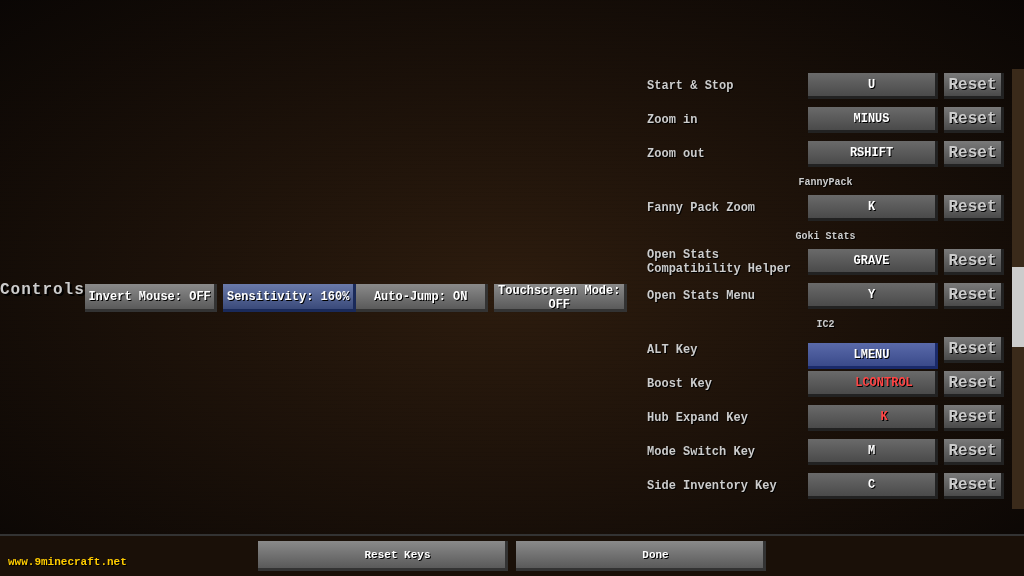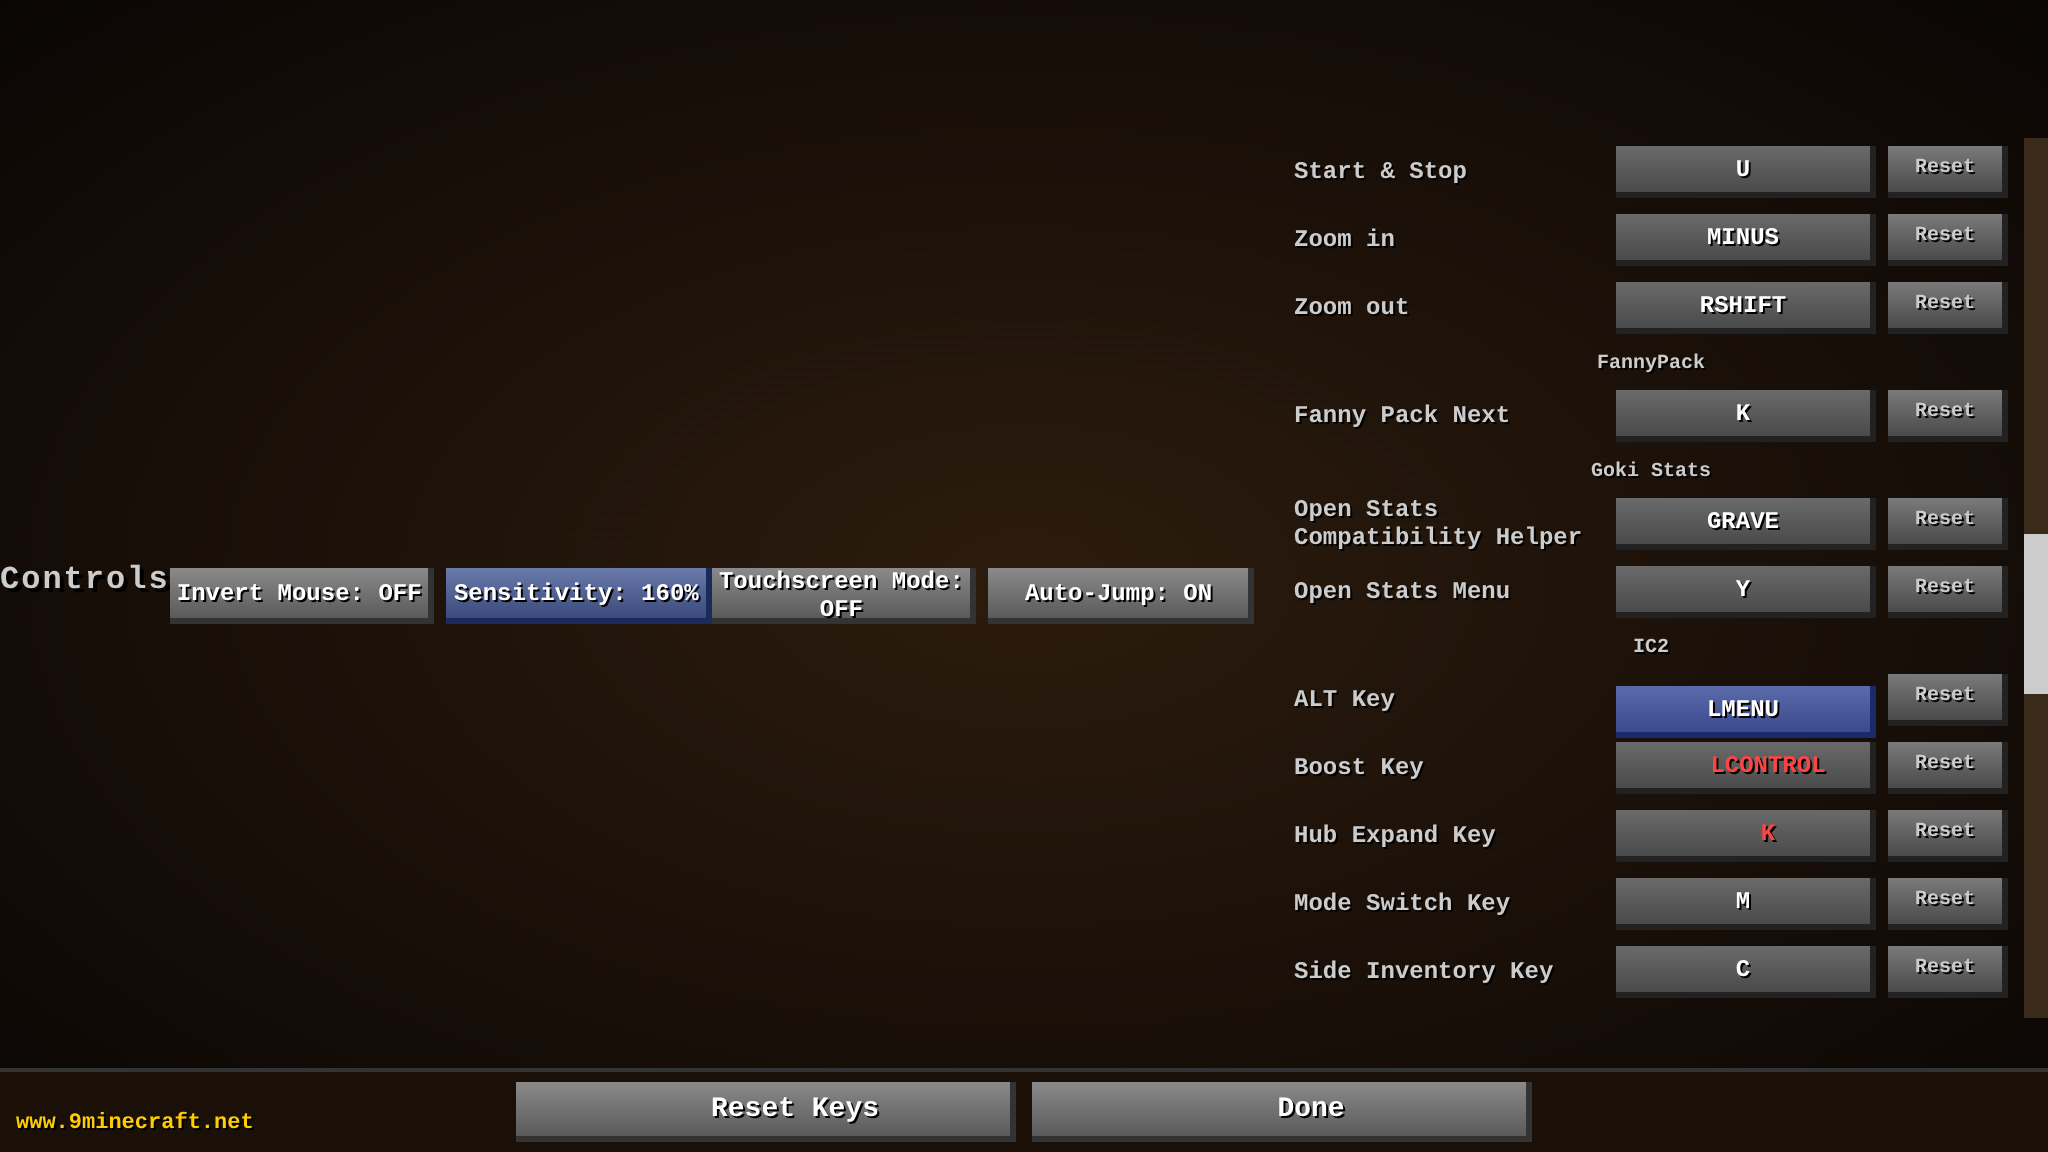--- a/index.html
+++ b/index.html
@@ -159,21 +159,21 @@
 
     .reset-btn {
       width: 60px;
       height: 26px;
       background: linear-gradient(to bottom, #7a7a7a, #4a4a4a);
       border: none;
       border-bottom: 3px solid #222;
       border-right: 3px solid #222;
       color: #cccccc;
       font-family: 'Courier New', monospace;
-      font-size: 10px;
+      font-size: 16px;
       cursor: pointer;
       margin-left: 6px;
       text-shadow: 1px 1px #000;
       font-weight: bold;
     }
 
     .bottom-buttons {
       position: absolute;
       bottom: 0;
       left: 0;
@@ -189,21 +189,21 @@
 
     .bottom-btn {
       width: 250px;
       height: 30px;
       background: linear-gradient(to bottom, #8a8a8a, #5a5a5a);
       border: none;
       border-bottom: 3px solid #333;
       border-right: 3px solid #333;
       color: #ffffff;
       font-family: 'Courier New', monospace;
-      font-size: 14px;
+      font-size: 11px;
       cursor: pointer;
       font-weight: bold;
       text-shadow: 1px 1px #000;
       padding-left: 32px;
     }
 
     .watermark {
       position: absolute;
       bottom: 8px;
       left: 8px;
@@ -218,22 +218,22 @@
 <body>
 
 <div class="page-container">
   <div class="title">Controls</div>
 
   <div class="top-buttons">
     <button class="top-btn">Invert Mouse: OFF</button>
     <button class="top-btn highlighted">Sensitivity: 160%</button>
   </div>
   <div class="top-buttons">
+    <button class="top-btn">Auto-Jump: ON</button>
     <button class="top-btn">Touchscreen Mode: OFF</button>
-    <button class="top-btn">Auto-Jump: ON</button>
   </div>
 
   <div class="controls-area">
     <div class="scroll-container">
 
       <div class="control-row">
         <span class="control-label">Start &amp; Stop</span>
         <button class="control-key-btn">U</button>
         <button class="reset-btn">Reset</button>
       </div>
@@ -243,21 +243,21 @@
         <button class="reset-btn">Reset</button>
       </div>
       <div class="control-row">
         <span class="control-label">Zoom out</span>
         <button class="control-key-btn">RSHIFT</button>
         <button class="reset-btn">Reset</button>
       </div>
 
       <div class="section-header">FannyPack</div>
       <div class="control-row">
-        <span class="control-label">Fanny Pack Next</span>
+        <span class="control-label">Fanny Pack Zoom</span>
         <button class="control-key-btn">K</button>
         <button class="reset-btn">Reset</button>
       </div>
 
       <div class="section-header">Goki Stats</div>
       <div class="control-row">
         <span class="control-label">Open Stats Compatibility Helper</span>
         <button class="control-key-btn">GRAVE</button>
         <button class="reset-btn">Reset</button>
       </div>

